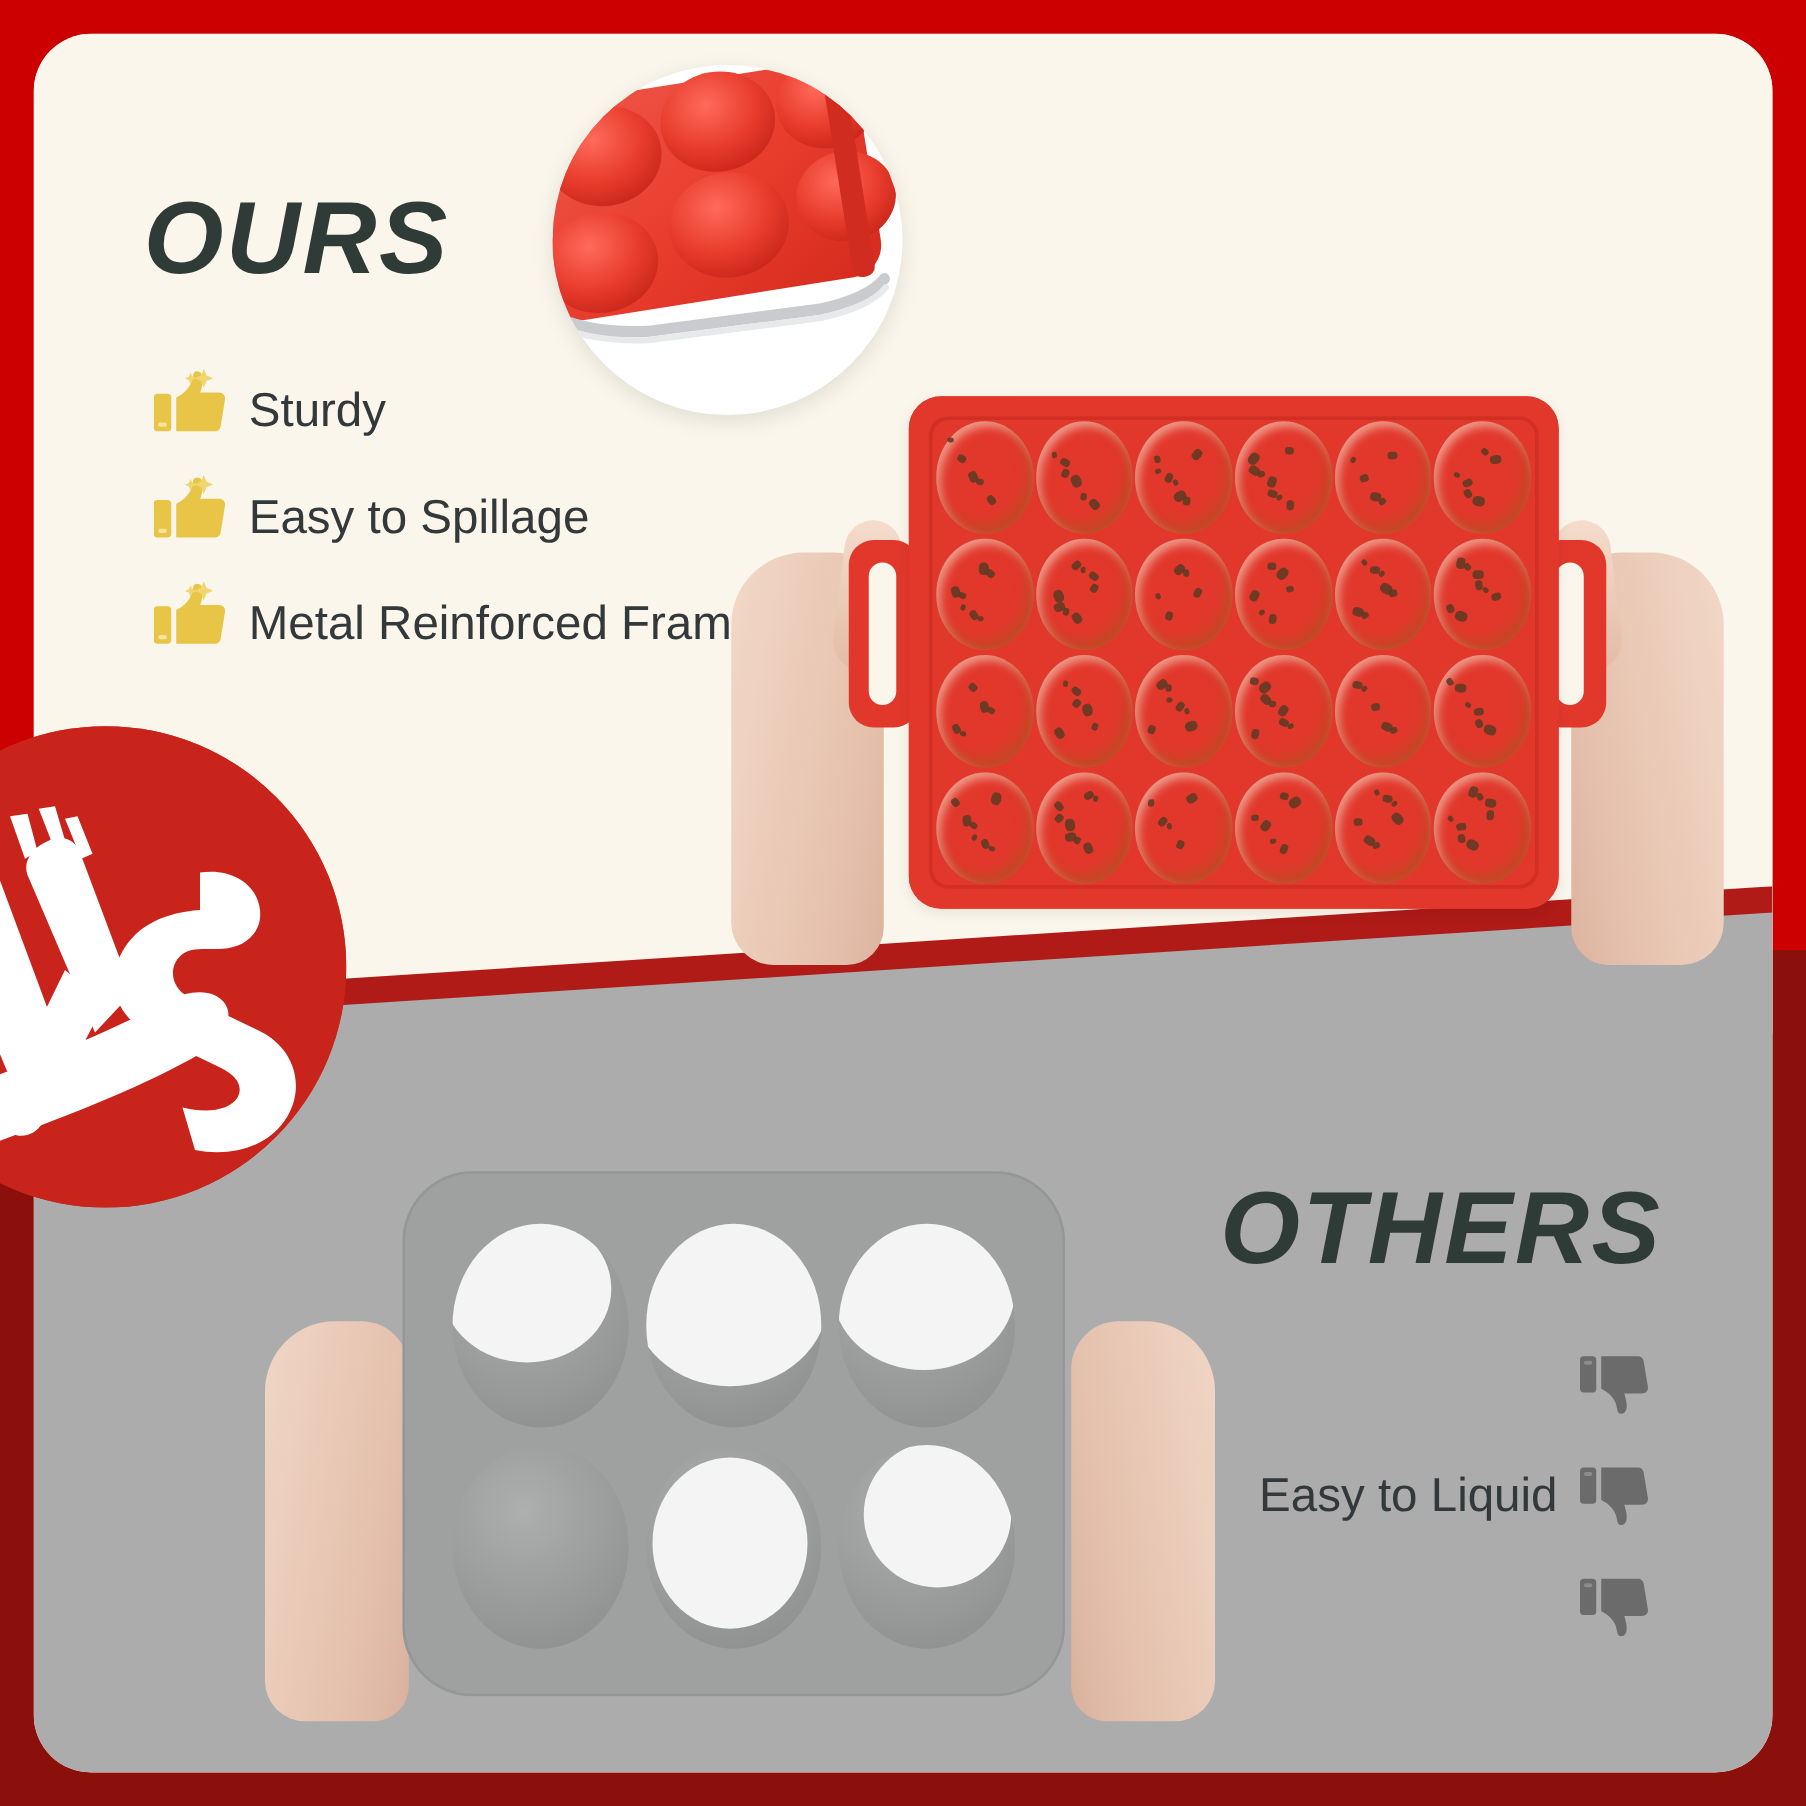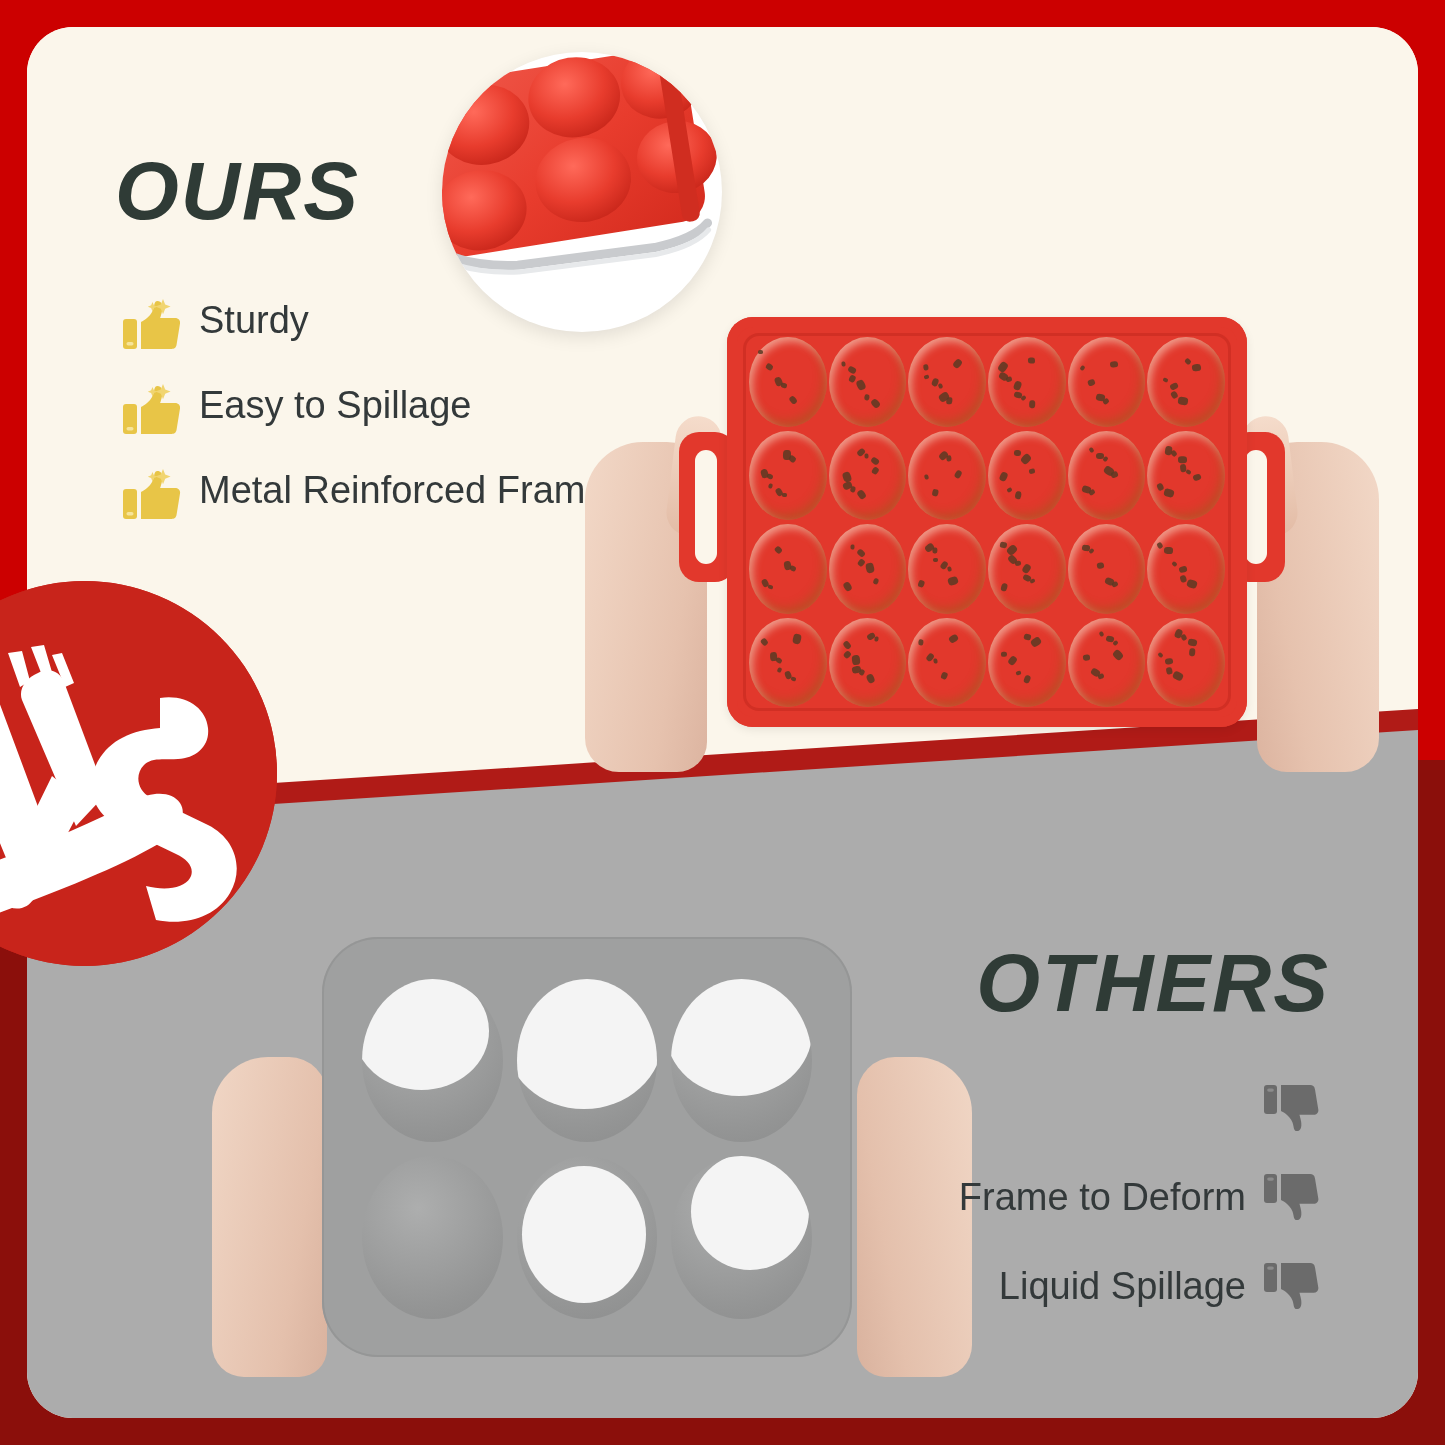--- a/index.html
+++ b/index.html
@@ -25,21 +25,21 @@
      background:#B01B17;
      clip-path:polygon(0 772px,100% 682px,100% 703px,0 793px);}
 
   
   .ours-title{
     position:absolute;left:88px;top:123px;
     font-size:82px;font-weight:700;font-style:italic;letter-spacing:2px;
     color:#2F3B36;line-height:1;
   }
   .feat-list{position:absolute;left:96px;top:272px;width:620px;}
-  .feat{display:flex;align-items:flex-start;height:52px;margin-bottom:33px;}
+  .feat{display:flex;align-items:flex-end;height:52px;margin-bottom:33px;}
   .feat-ico{width:62px;height:56px;flex:0 0 62px;position:relative;margin-right:14px;}
   .feat-txt{font-size:38px;color:#33393A;white-space:nowrap;}
 
   
   .others-title{
     position:absolute;right:88px;top:915px;
     font-size:82px;font-weight:700;font-style:italic;letter-spacing:2px;
     color:#2F3B36;line-height:1;
   }
   .con-list{position:absolute;right:96px;top:1055px;}
@@ -464,32 +464,31 @@
         <span class="con-ico">
           <svg width="58" height="54" viewBox="0 0 58 54">
             <rect x="0" y="4" width="13" height="29" rx="3" fill="#6B6B6B"></rect>
             <rect x="3.2" y="7.5" width="6.6" height="3.2" rx="1.6" fill="#8C8C8C"></rect>
             <path d="M17 4 L17 30 C17 30 25.6 33.8 28.5 41.4 C30 45.6 29.5 50 32.7 50 C36.7 50 38 46.2 37.1 40.4 C36.6 37.4 35.4 33.8 35.4 33.8 L49.5 33.8 C52.7 33.8 54.8 31.5 54.3 28.4 L51 8.4 C50.5 5.2 48.5 4 46.2 4 Z" fill="#6B6B6B"></path>
           </svg>
         </span>
       </div>
 
       <div class="con">
-        <span class="con-txt">Frame to Deform</span>
+        <span class="con-txt">Easy to Liquid</span>
         <span class="con-ico">
           <svg width="58" height="54" viewBox="0 0 58 54">
             <rect x="0" y="4" width="13" height="29" rx="3" fill="#6B6B6B"></rect>
             <rect x="3.2" y="7.5" width="6.6" height="3.2" rx="1.6" fill="#8C8C8C"></rect>
             <path d="M17 4 L17 30 C17 30 25.6 33.8 28.5 41.4 C30 45.6 29.5 50 32.7 50 C36.7 50 38 46.2 37.1 40.4 C36.6 37.4 35.4 33.8 35.4 33.8 L49.5 33.8 C52.7 33.8 54.8 31.5 54.3 28.4 L51 8.4 C50.5 5.2 48.5 4 46.2 4 Z" fill="#6B6B6B"></path>
           </svg>
         </span>
       </div>
 
       <div class="con">
-        <span class="con-txt">Liquid Spillage</span>
         <span class="con-ico">
           <svg width="58" height="54" viewBox="0 0 58 54">
             <rect x="0" y="4" width="13" height="29" rx="3" fill="#6B6B6B"></rect>
             <rect x="3.2" y="7.5" width="6.6" height="3.2" rx="1.6" fill="#8C8C8C"></rect>
             <path d="M17 4 L17 30 C17 30 25.6 33.8 28.5 41.4 C30 45.6 29.5 50 32.7 50 C36.7 50 38 46.2 37.1 40.4 C36.6 37.4 35.4 33.8 35.4 33.8 L49.5 33.8 C52.7 33.8 54.8 31.5 54.3 28.4 L51 8.4 C50.5 5.2 48.5 4 46.2 4 Z" fill="#6B6B6B"></path>
           </svg>
         </span>
       </div>
 
     </div>

